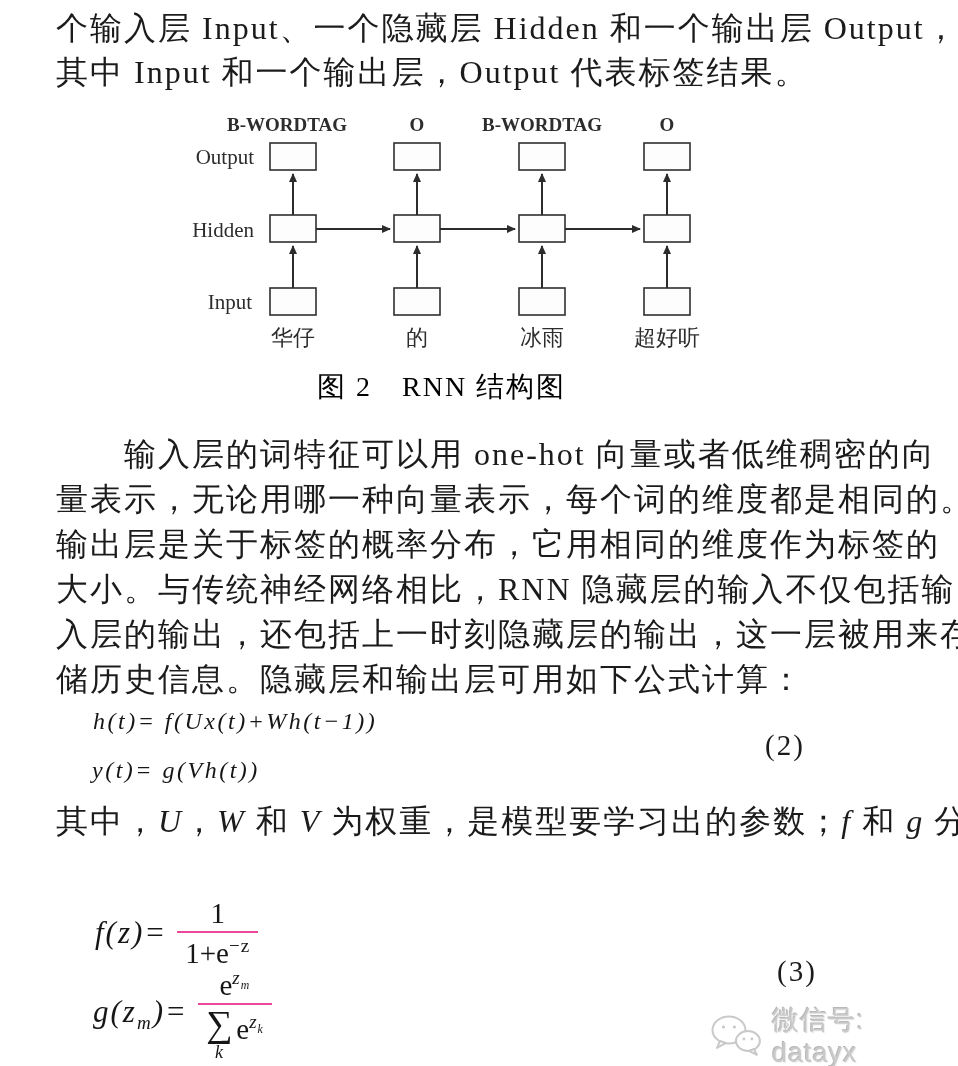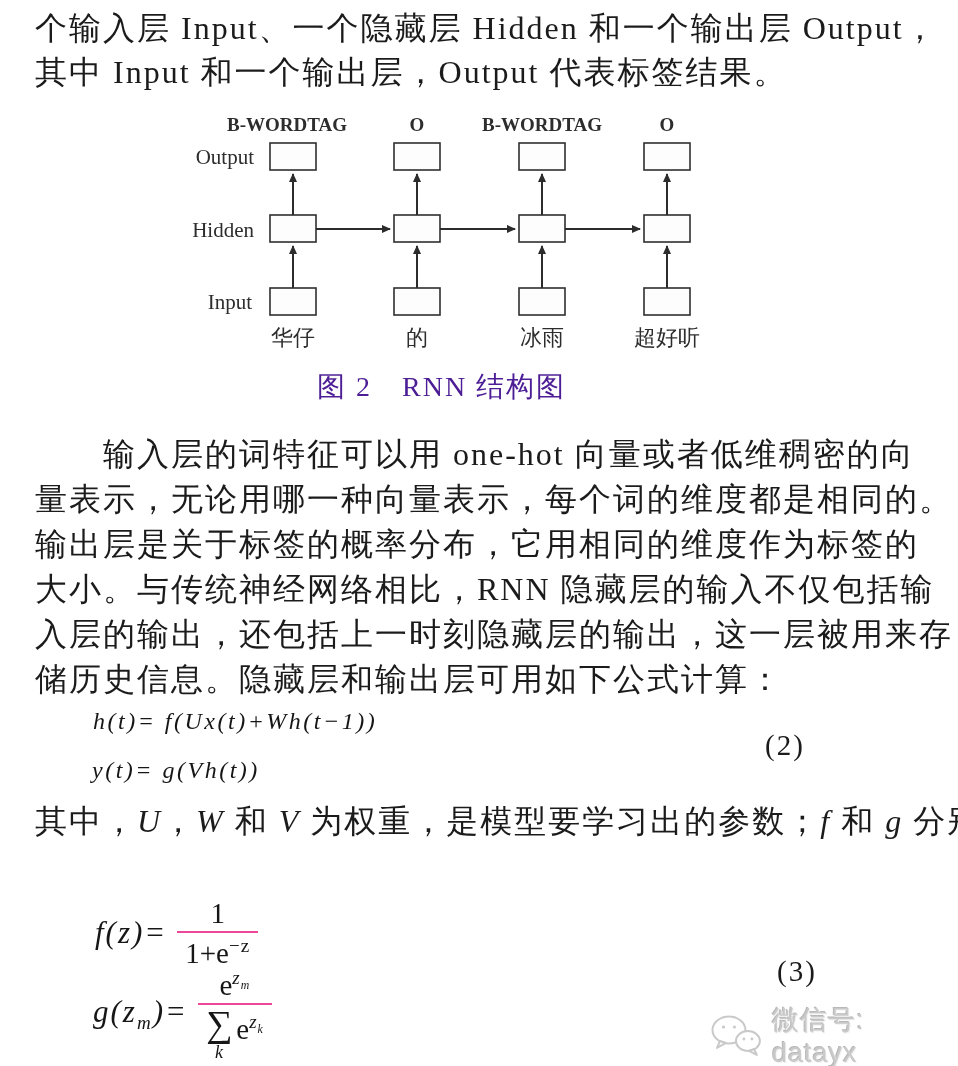--- a/index.html
+++ b/index.html
@@ -4,26 +4,26 @@
 <style>
   html,body { margin:0; padding:0; background:#e8e8e8; }
   .page {
     position:relative; width:958px; height:1066px; margin:0 auto;
     background:#ffffff; overflow:hidden;
     font-family:"Liberation Serif","DejaVu Serif",serif;
     color:#1b1b1b;
   }
   .tline {
     position:absolute; white-space:nowrap;
-    font-size:32px; letter-spacing:2px; line-height:45px; height:45px;
+    font-size:32px; letter-spacing:2px; line-height:45px; height:45px;margin-left:21px;
   }
   .it { font-style:italic; }
   .caption {
     position:absolute; white-space:nowrap;
-    font-size:28px; letter-spacing:2px; color:#4c1d95;
+    font-size:28px; letter-spacing:2px; color:#000000;
   }
   
   svg.diagram { position:absolute; }
   svg.diagram text { fill:#2d2d2d; }
   .rowlab { font-size:21px; font-family:"Liberation Serif","DejaVu Serif",serif; }
   .toptag { font-size:19px; font-weight:bold; font-family:"Liberation Serif","DejaVu Serif",serif; }
   .word   { font-size:22px; fill:#3f3f3f; font-family:"Liberation Serif","DejaVu Serif",serif; }
   
   .eqline {
     position:absolute; white-space:nowrap; font-style:italic;

